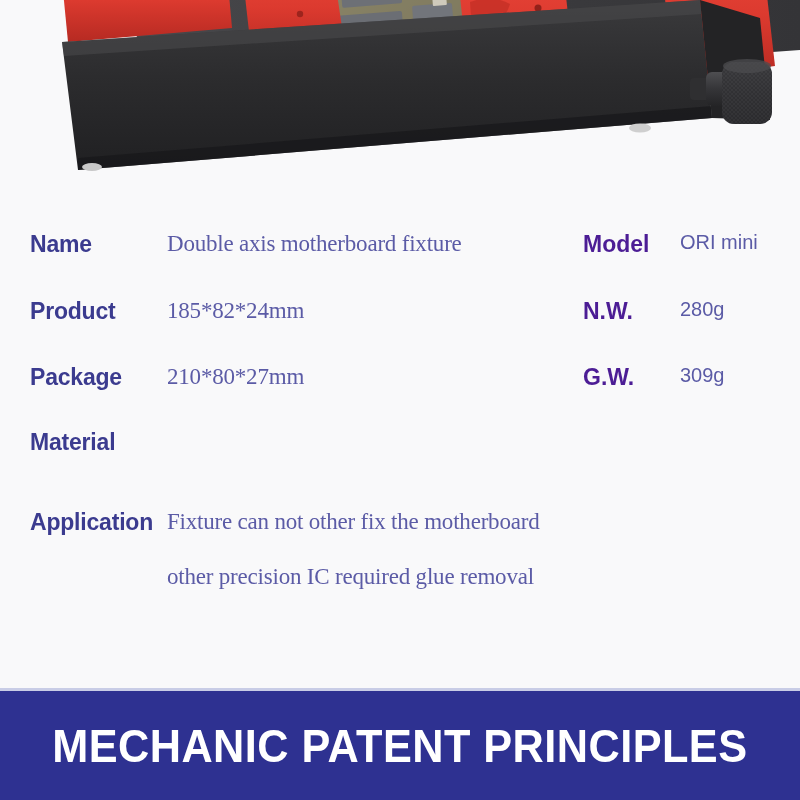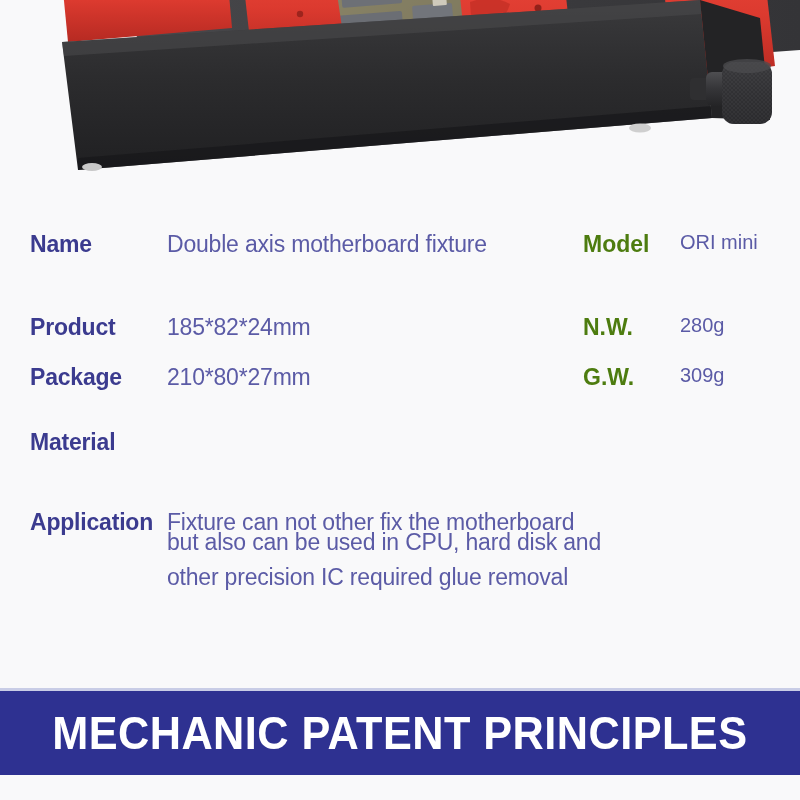--- a/index.html
+++ b/index.html
@@ -33,54 +33,54 @@
   .val{
     position:absolute;
     color:#5b5ba6;
     font-size:23px;
     font-weight:400;
     letter-spacing:-0.2px;
     white-space:nowrap;
   }
   .lbl-r{ 
     position:absolute;
-    color:#4d7c0f;
+    color:#4c1d95;
     font-size:23px;
     font-weight:600;
     white-space:nowrap;
   }
   .val-r{
     position:absolute;
     color:#5b5ba6;
     font-size:20px;
     font-weight:400;
     white-space:nowrap;
   }
 
   
   .r1{top:36px;}  
-  .r2{top:103px;margin-top:16px;} 
+  .r2{top:103px;} 
   .r3{top:169px;} 
   .r4{top:234px;} 
   .r5{top:299px;margin-top:15px;} 
   .r5b{top:334px;}
   .r5c{top:369px;}
 
   .cL{left:30px;}
-  .cV{left:167px;}
+  .cV{left:167px;font-family:Liberation Serif, serif;}
   .cLR{left:583px;}
   .cVR{left:680px;}
 
   
   .hairline{
     position:absolute;left:0;top:688px;width:800px;height:3px;
     background:#c9cde6;
   }
   .banner{
-    position:absolute;left:0;top:691px;width:800px;height:84px;
+    position:absolute;left:0;top:691px;width:800px;height:109px;
     background:#2e3191;
     display:flex;align-items:center;justify-content:center;
   }
   .banner-text{
     color:#ffffff;
     font-size:46px;
     font-weight:700;
     letter-spacing:0.5px;
     transform:scaleX(0.94);
     white-space:nowrap;
@@ -237,21 +237,20 @@
 
     <div class="lbl cL r3">Package</div>
     <div class="val cV r3">210*80*27mm</div>
     <div class="lbl-r cLR r3">G.W.</div>
     <div class="val-r cVR r3">309g</div>
 
     <div class="lbl cL r4">Material</div>
 
     <div class="lbl cL r5">Application</div>
     <div class="val cV r5">Fixture can not other fix the motherboard</div>
-    <div class="val cV r5b">but also can be used in CPU, hard disk and</div>
     <div class="val cV r5c">other precision IC required glue removal</div>
 
   </div>
 
   <div class="hairline"></div>
   <div class="banner">
     <div class="banner-text">MECHANIC PATENT PRINCIPLES</div>
   </div>
 
 </div>

